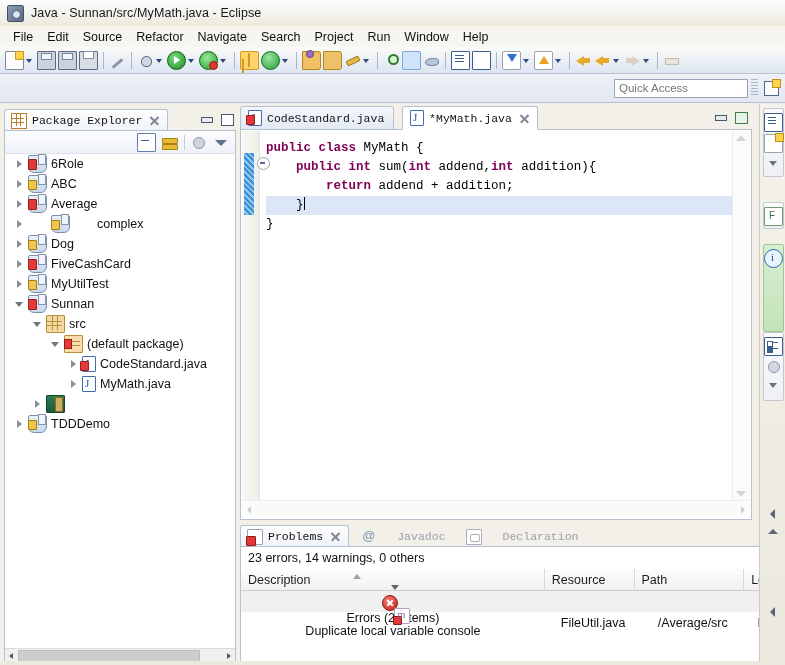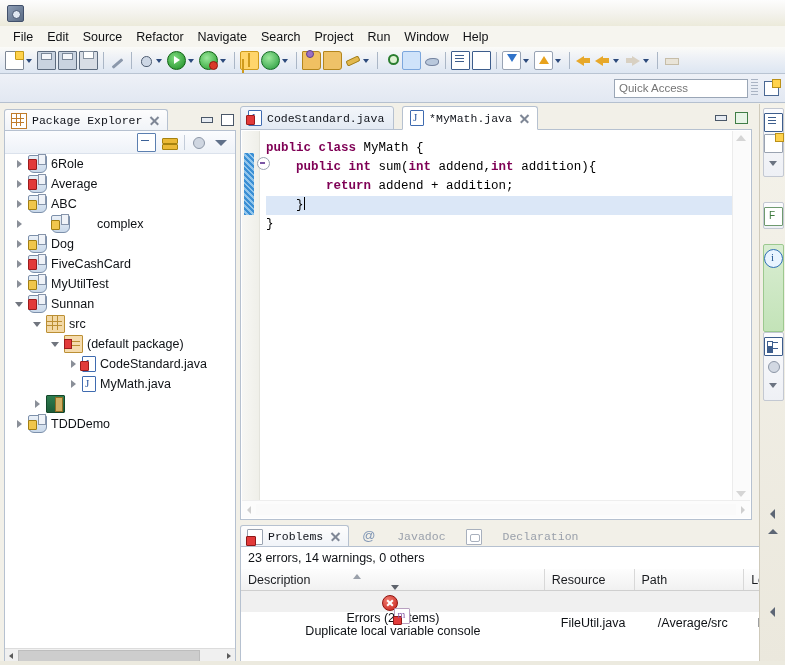--- a/index.html
+++ b/index.html
@@ -326,20 +326,21 @@
   .rcollapse{position:absolute;left:5px;width:16px;height:16px;}
   .rcollapse:after{content:"";position:absolute;left:5px;top:3px;border-top:5px solid transparent;border-bottom:5px solid transparent;border-right:5px solid #5d6675;}
   
   #botfill{position:absolute;left:0;bottom:0;width:785px;height:4px;background:#eceadf;}
 </style>
 </head>
 <body>
 
 <div id="titlebar">
   <div class="app-ico"></div>
+  <div class="t-text">Java - Sunnan/src/MyMath.java - Eclipse</div>
 </div>
 
 <div id="menubar">
     <div class="mi">File</div>
     <div class="mi">Edit</div>
     <div class="mi">Source</div>
     <div class="mi">Refactor</div>
     <div class="mi">Navigate</div>
     <div class="mi">Search</div>
     <div class="mi">Project</div>
@@ -423,27 +424,27 @@
         <span class="vtb-ico ico-vmenu"></span>
       </div>
       <div class="tree" id="pkg-tree">
           <div class="trow" style="padding-left: 6px;">
             <span class="tw closed"></span>
             <span class="ti ti-prj java"></span>
             <span class="tlabel">6Role</span>
           </div>
           <div class="trow" style="padding-left: 6px;">
             <span class="tw closed"></span>
+            <span class="ti ti-prj lock"></span>
+            <span class="tlabel">ABC</span>
+          </div>
+          <div class="trow" style="padding-left: 6px;">
+            <span class="tw closed"></span>
             <span class="ti ti-prj java"></span>
             <span class="tlabel">Average</span>
-          </div>
-          <div class="trow" style="padding-left: 6px;">
-            <span class="tw closed"></span>
-            <span class="ti ti-prj lock"></span>
-            <span class="tlabel">ABC</span>
           </div>
           <div class="trow" style="padding-left: 6px; gap: 23px;">
             <span class="tw closed"></span>
             <span class="ti ti-prj lock"></span>
             <span class="tlabel">complex</span>
           </div>
           <div class="trow" style="padding-left: 6px;">
             <span class="tw closed"></span>
             <span class="ti ti-prj lock"></span>
             <span class="tlabel">Dog</span>

